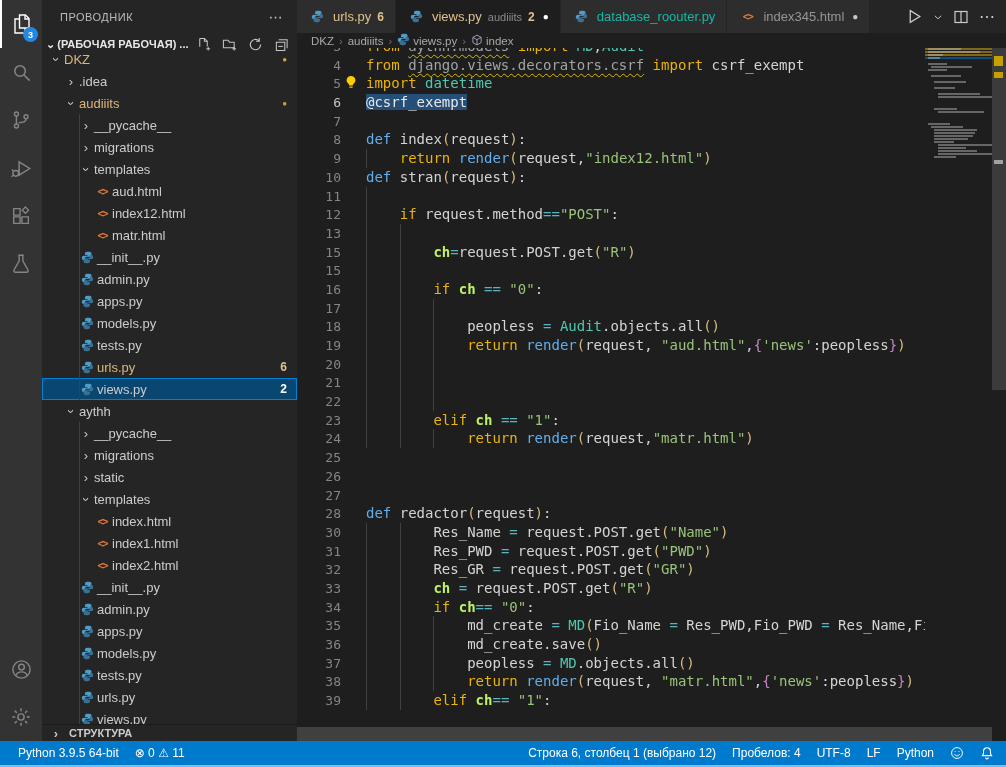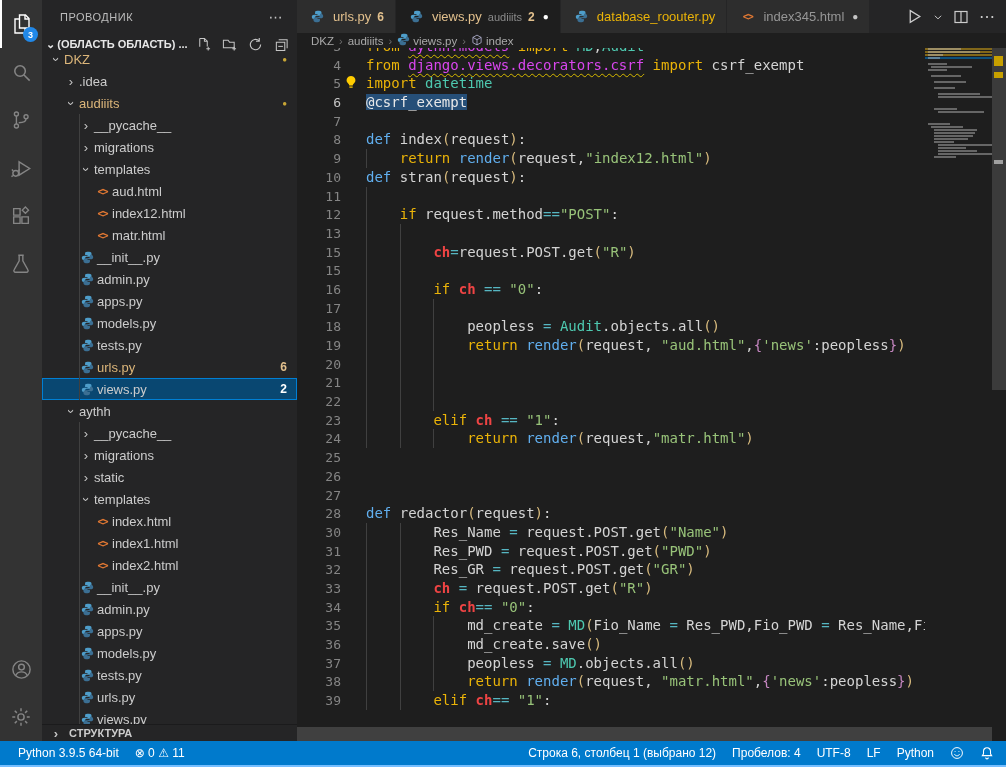--- a/index.html
+++ b/index.html
@@ -38,21 +38,21 @@
   .sb-outline{position:absolute;bottom:0;left:0;right:0;height:17px;background:#252526;border-top:1px solid #1b1b1c;display:flex;align-items:center;font-size:11px;font-weight:bold;color:#cccccc;padding-left:6px;gap:5px;z-index:5}
 
   
   .editor{position:absolute;left:297px;top:0;width:709px;height:741px;background:#1e1e1e}
   .tabbar{height:33px;background:#252526;display:flex;align-items:stretch}
   .tabs{display:flex}
   .tab{display:flex;align-items:center;gap:6px;padding:0 11px;background:#2d2d2d;border-right:1px solid #252526;font-size:13px;color:#969696;cursor:pointer}
   .tab.active{background:#1e1e1e}
   .tab .tl{white-space:nowrap}
   .tab .tl.mod{color:#e2c08d}
-  .tab .tl.plain{color:#eab308}
+  .tab .tl.plain{color:#14b8a6}
   .tab .desc{font-size:11px;color:#8a8a8a}
   .tab .nbadge{color:#e2c08d;font-weight:bold;font-size:12px}
   .tab .mdot{font-size:10px;color:#c5c5c5;margin-left:2px}
   .tab.active .mdot{color:#ffffff}
   .tab-actions{margin-left:auto;display:flex;align-items:center;gap:10px;padding-right:10px;color:#cccccc}
   .tab-actions .ta{cursor:pointer;display:flex;align-items:center}
   .ellipsis{font-size:16px;letter-spacing:1px;color:#cccccc}
   .breadcrumbs{height:15px;display:flex;align-items:center;font-size:11.5px;color:#a9a9a9;padding-left:14px;gap:5px;background:#1e1e1e}
   .crumb{display:flex;align-items:center;gap:3px;cursor:pointer}
   .crumb-sep{color:#6f6f6f;font-size:11px}
@@ -65,25 +65,25 @@
   .cl .num.on{color:#c6c6c6}
   .cl .ct{position:absolute;left:69px;top:0;white-space:pre}
   .iguide{position:absolute;top:0;height:100%;width:1px;background:#404040}
   .tk-k{color:#eab308}
   .tk-d{color:#61afef}
   .tk-f{color:#61afef}
   .tk-s{color:#98c379}
   .tk-c{color:#4ec9b0}
   .tk-o{color:#56b6c2}
   .tk-v{color:#d4d4d4}
-  .tk-vb{color:#ef4444;font-weight:bold}
+  .tk-vb{color:#bef264;font-weight:bold}
   .tk-w{color:#d4d4d4}
   .tk-p{color:#d7ba7d}
   .tk-b{color:#c586c0}
-  .tk-u{color:#d946ef;text-decoration:underline wavy #d7ba00 1px;text-underline-offset:3px}
+  .tk-u{color:#a3a3a3;text-decoration:underline wavy #d7ba00 1px;text-underline-offset:3px}
   .tk-sel{color:#e8e8e8;background:#264f78}
   .lightbulb{position:absolute;left:47px;top:27px;width:14px;height:14px;z-index:3}
 
   
   .minimap{position:absolute;left:628px;top:0;width:67px;height:693px;background:#1e1e1e;overflow:hidden}
   .mm-row{position:relative;height:2px;margin-bottom:1px}
   .mm-bar{position:absolute;top:0;height:2px;background:rgba(190,190,190,.45)}
   .mm-row.warn{background:rgba(212,164,24,.55)}
   .mm-row.sel{background:rgba(0,122,204,.55)}
   .ruler{position:absolute;left:695px;top:0;width:14px;height:693px;background:#1e1e1e}
@@ -162,21 +162,21 @@
     </div>
   </div>
 
   <div class="sidebar">
     <div class="sb-title">
       <span>ПРОВОДНИК</span>
       <span class="more">⋯</span>
     </div>
     <div class="sb-section">
       <span class="chev">⌄</span>
-      <span>(ОБЛАСТЬ ОБЛАСТЬ) ...</span>
+      <span>(РАБОЧАЯ РАБОЧАЯ) ...</span>
       <span class="hicons">
         <svg width="15" height="15" viewBox="0 0 16 16" fill="none" stroke="#c5c5c5" stroke-width="1.1">
             <path d="M4 1.5h5L12 4.5V10"></path>
             <path d="M9 1.5v3h3"></path>
             <path d="M4 1.5v9"></path>
             <path d="M11 12.5h4M13 10.5v4"></path>
           </svg>
         <svg width="15" height="15" viewBox="0 0 16 16" fill="none" stroke="#c5c5c5" stroke-width="1.1">
             <path d="M1.5 3.5h5l1.5 2h5v6h-11.5z"></path>
             <path d="M11 12.5h4M13 10.5v4" stroke-width="1.2"></path>

